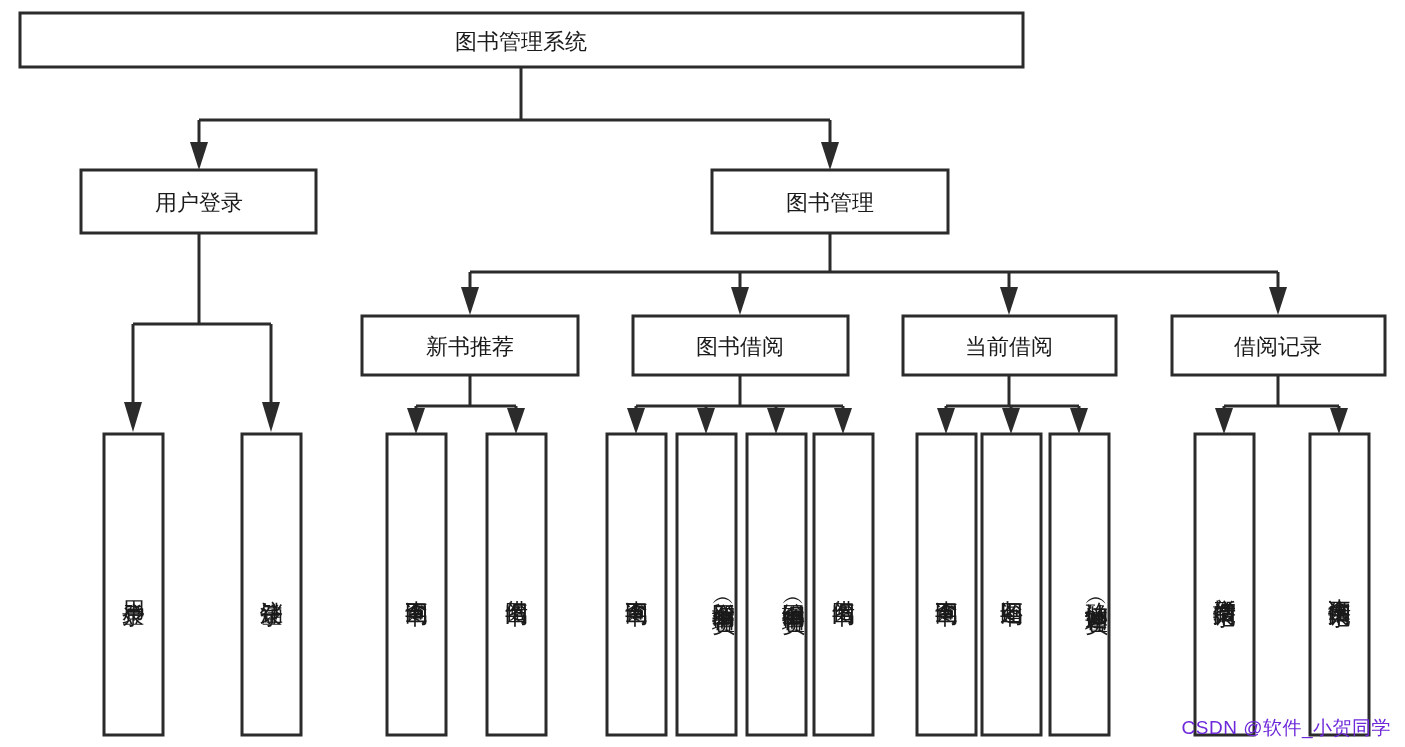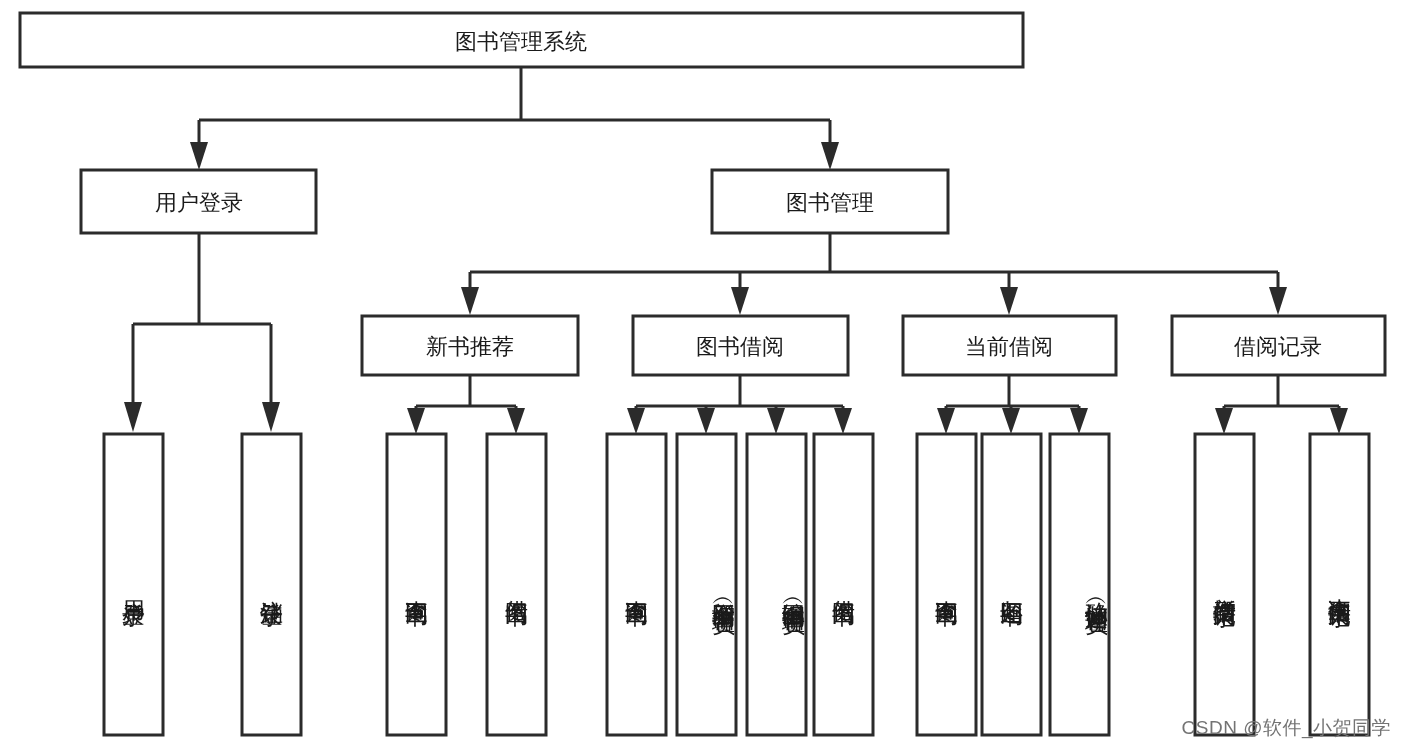--- a/index.html
+++ b/index.html
@@ -64,21 +64,21 @@
     text-align: center;
     white-space: nowrap;
     pointer-events: none;
   }
   .watermark {
     position: absolute;
     right: 10px;
     bottom: 6px;
     font-family: "Liberation Sans", "DejaVu Sans", sans-serif;
     font-size: 19px;
-    color: #737373;
+    color: #6d28d9;
     white-space: nowrap;
     letter-spacing: 0.5px;
   }
 </style>
 </head>
 <body>
 
 <div id="diagram-root">
 
   <svg id="flow" viewBox="0 0 1405 747" xmlns="http://www.w3.org/2000/svg">

